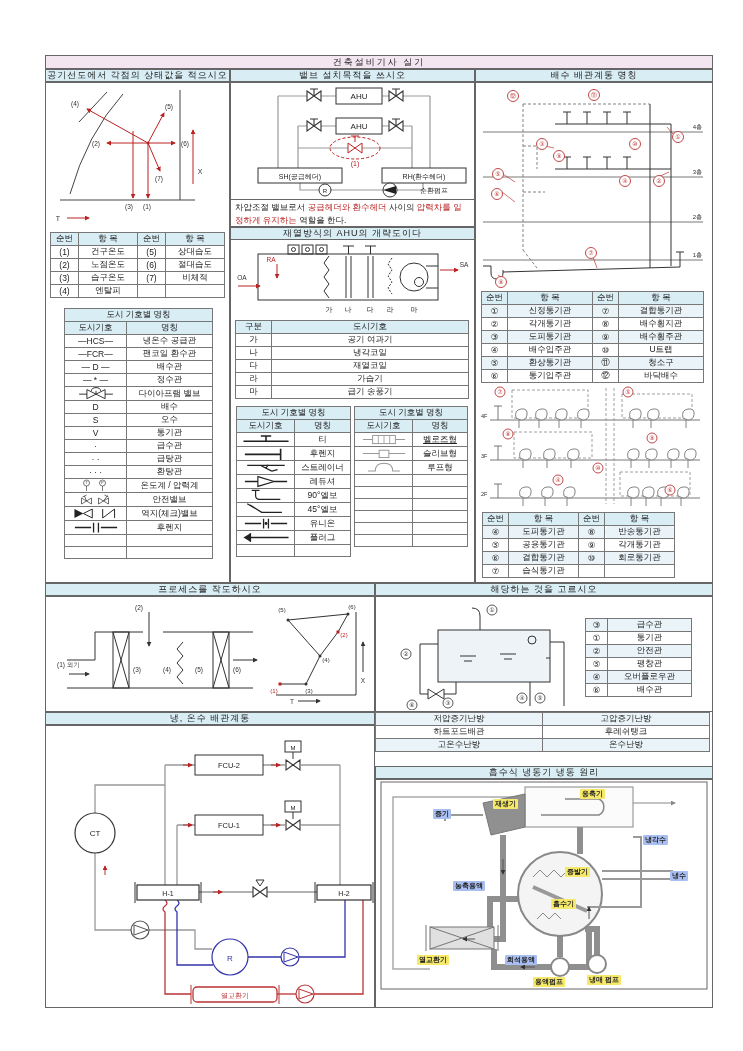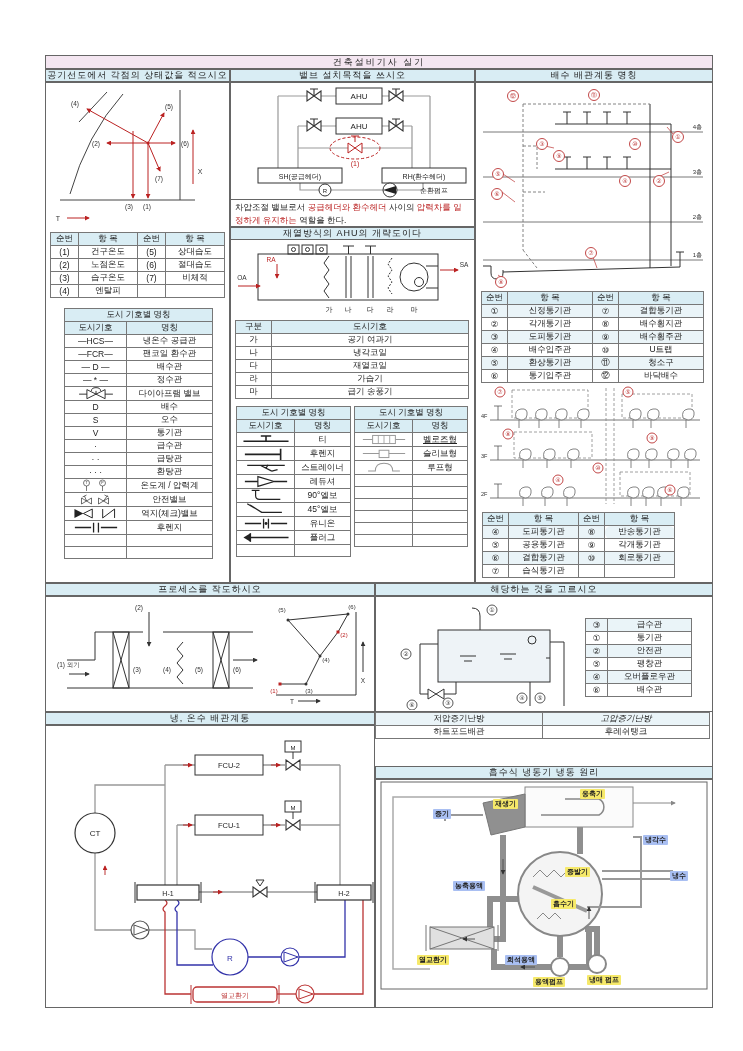--- a/index.html
+++ b/index.html
@@ -876,25 +876,29 @@
     </table>
   </div>
 
 <div class="hdr" style="left:45px;top:712px;width:330px;height:13px">냉, 온수 배관계통</div>
 <div class="box" style="left:45px;top:725px;width:330px;height:283px"></div>
 <div class="abs" style="left:375px;top:712px">
     <table>
       <tbody>
         <tr class="alt">
           <td style="width: 167px;">저압증기난방</td>
-          <td style="width: 167px; font-style: italic;">고압증기난방</td>
+          <td style="width: 167px;">고압증기난방</td>
         </tr>
         <tr>
           <td style="width: 167px;">하트포드배관</td>
           <td style="width: 167px; border-radius: 6px;">후레쉬탱크</td>
+        </tr>
+        <tr class="alt">
+          <td style="width: 167px;">고온수난방</td>
+          <td style="width: 167px;">온수난방</td>
         </tr>
       </tbody>
     </table>
   </div>
 <div class="hdr" style="left:375px;top:766px;width:338px;height:13px">흡수식 냉동기 냉동 원리</div>
 <div class="box" style="left:375px;top:779px;width:338px;height:229px"></div>
 
 <svg class="abs" style="left:45px;top:725px" width="330" height="283" viewBox="0 0 330 283">
   <defs>
       <g id="bt2">

